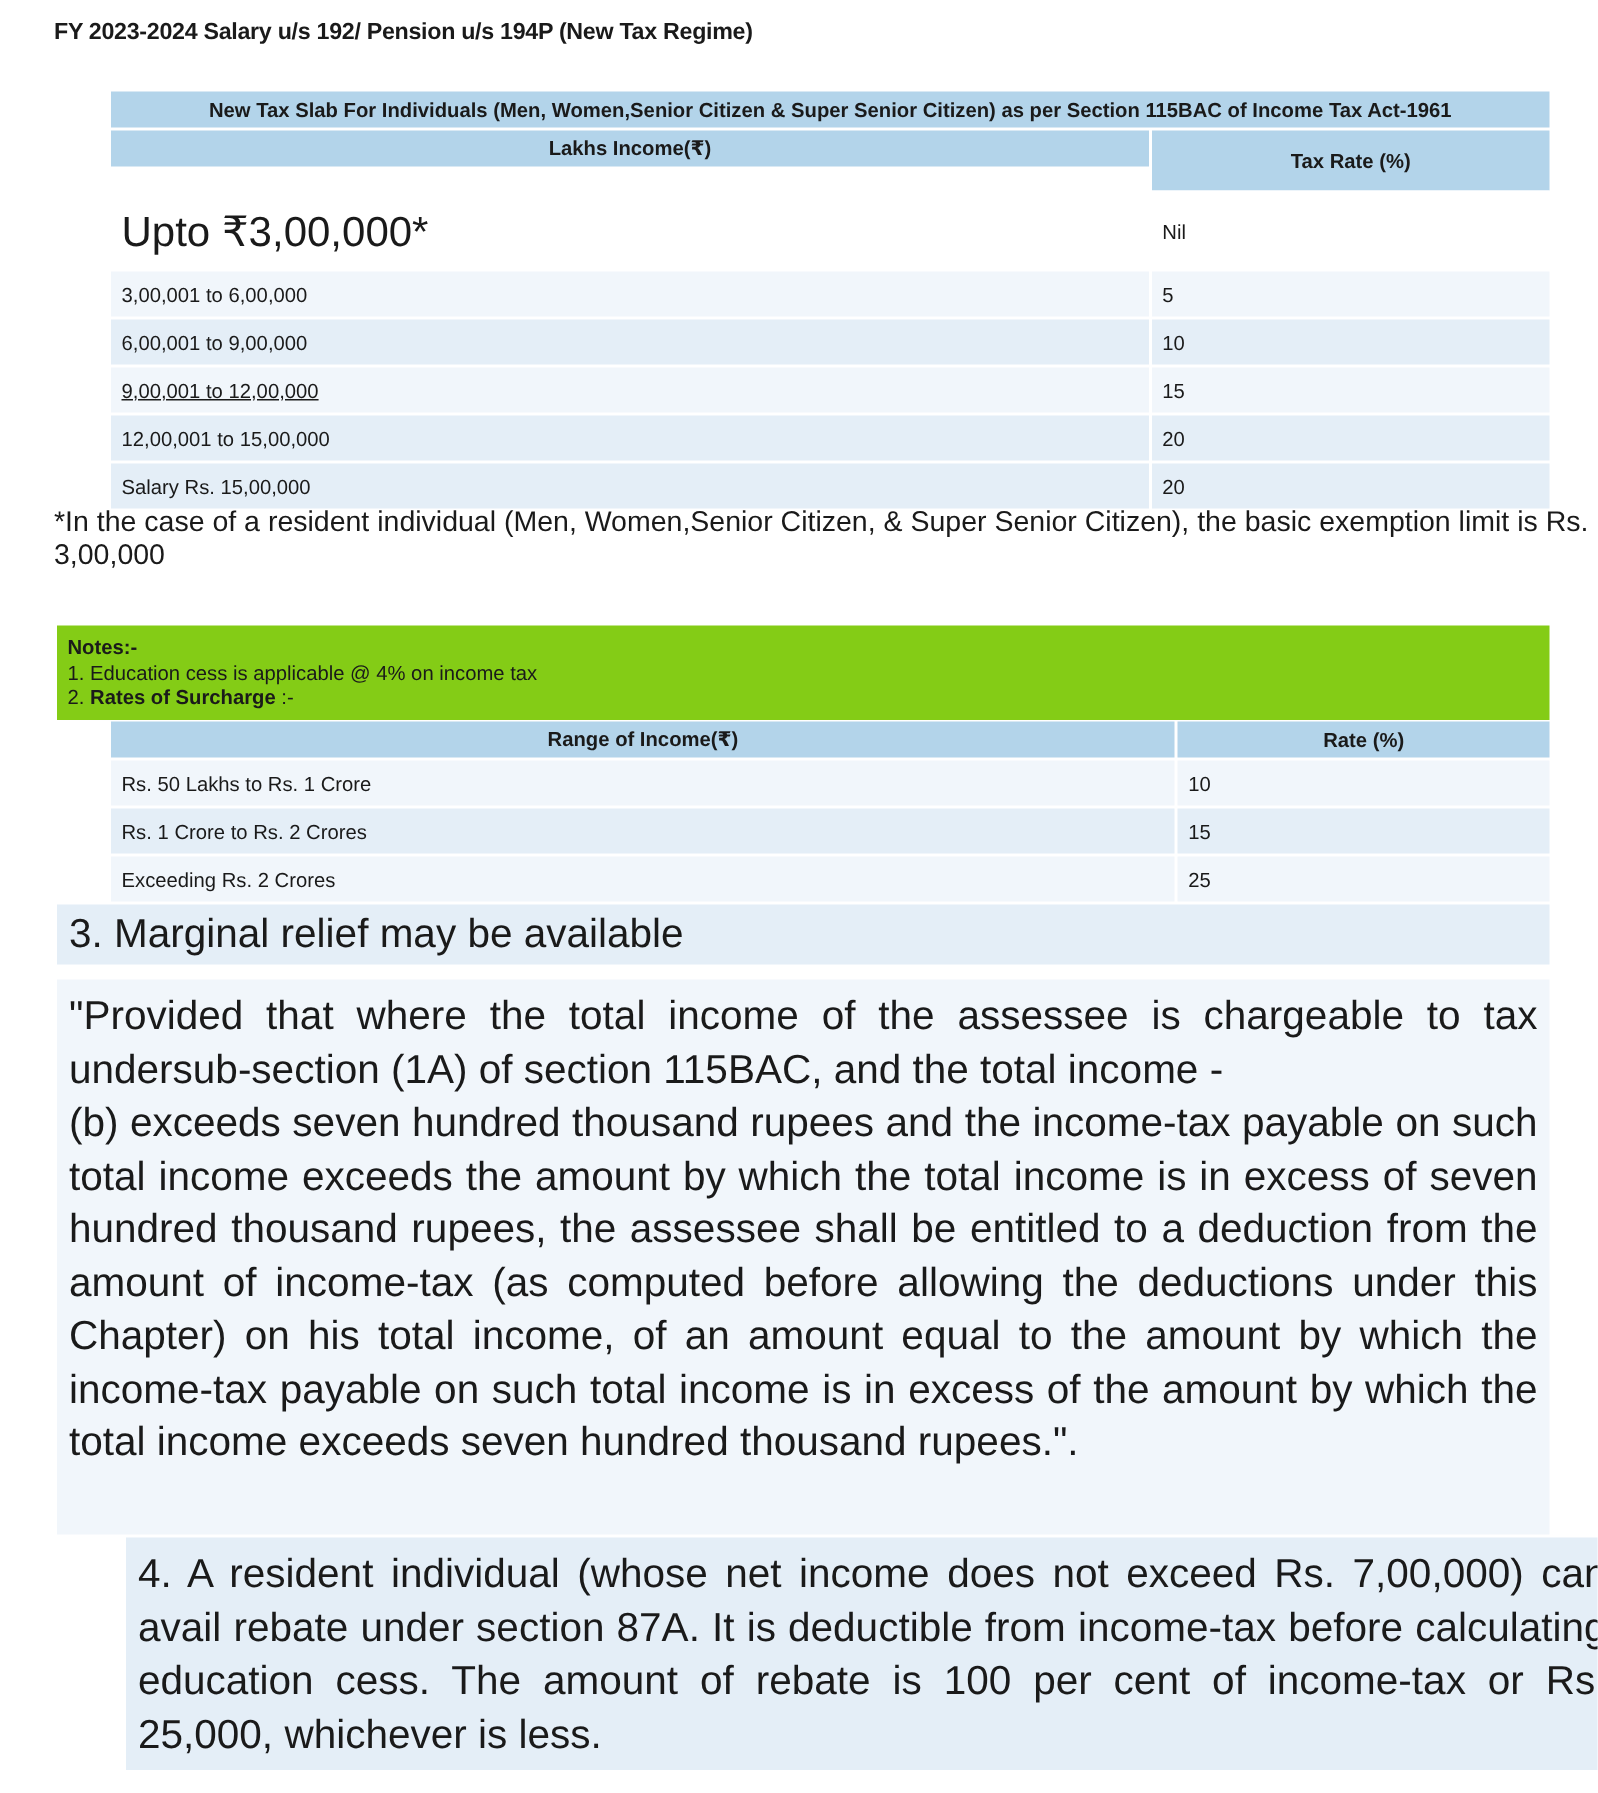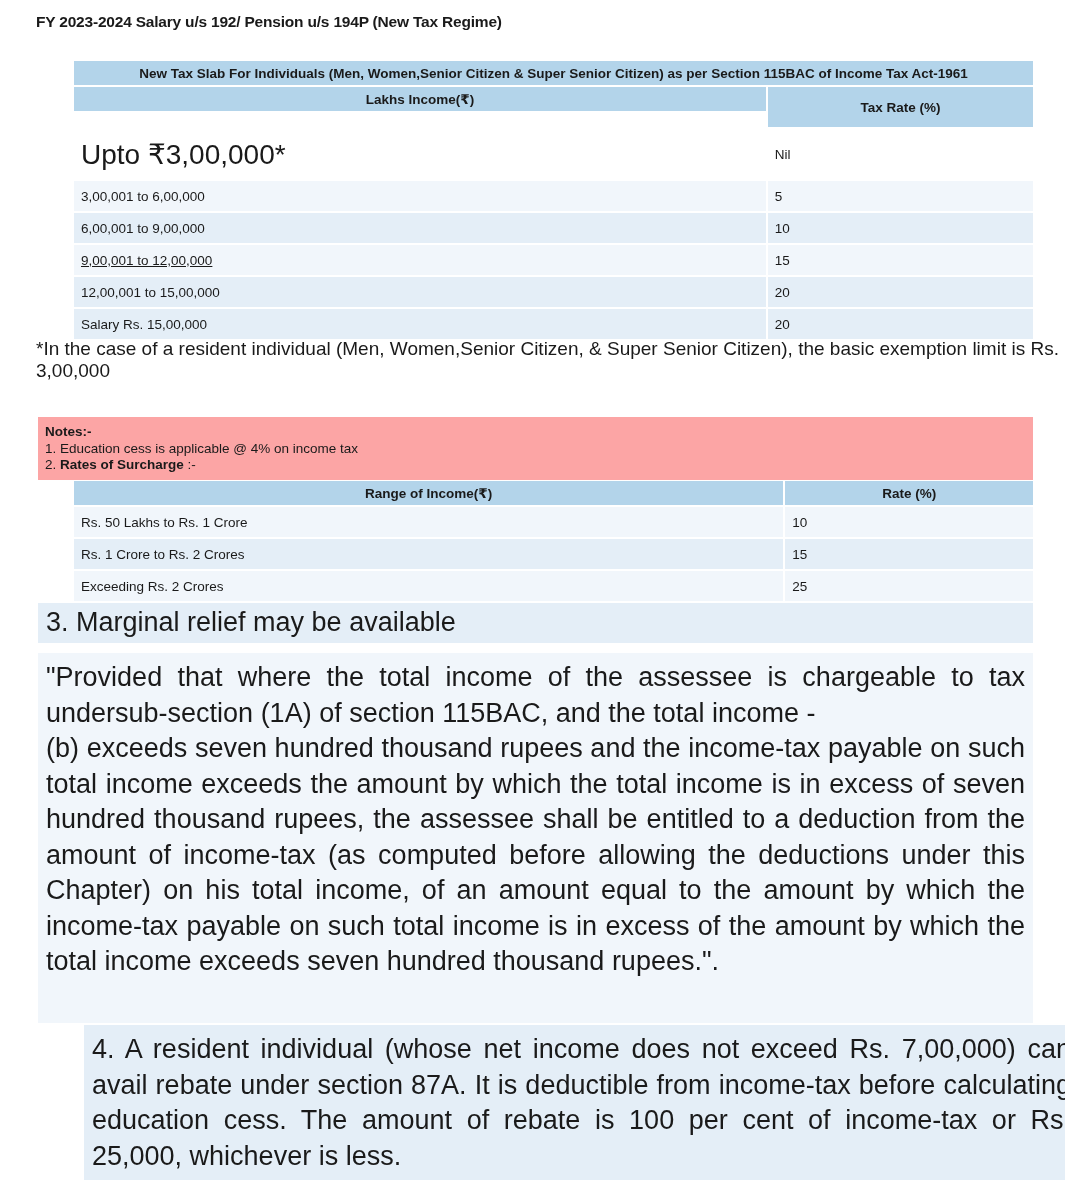--- a/index.html
+++ b/index.html
@@ -9,21 +9,21 @@
   .tbl { position: absolute; left: 38px; width: 995px; }
   .row { display: flex; padding-left: 36px; }
   .cell { box-sizing: border-box; font-size: 13.5px; display: flex; align-items: center; padding-left: 7px; }
   .hdr { background: #b3d4ea; font-weight: bold; justify-content: center; padding-left: 0; font-size: 13.5px; }
   .r1 { background: #f1f6fb; }
   .r2 { background: #e4eef7; }
   .w { background: #ffffff; }
   .gap-b { margin-bottom: 2px; }
   .gap-r { margin-right: 2px; }
   .footnote { position: absolute; left: 36px; top: 338px; font-size: 19px; }
-  .notes { position: absolute; left: 38px; top: 417px; width: 995px; height: 63px; background: #fca5a5;
+  .notes { position: absolute; left: 38px; top: 417px; width: 995px; height: 63px; background: #84cc16;
            box-sizing: border-box; padding: 7px 7px; font-size: 13.5px; line-height: 16.5px; }
   .big { font-size: 27px; line-height: 35.5px; box-sizing: border-box; padding: 0 8px; }
   .just { text-align: justify; text-align-last: left; }
 </style>
 </head>
 <body>
 
 <div class="page-title">FY 2023-2024 Salary u/s 192/ Pension u/s 194P (New Tax Regime)</div>
 
 <div class="tbl" style="top:61px;">

